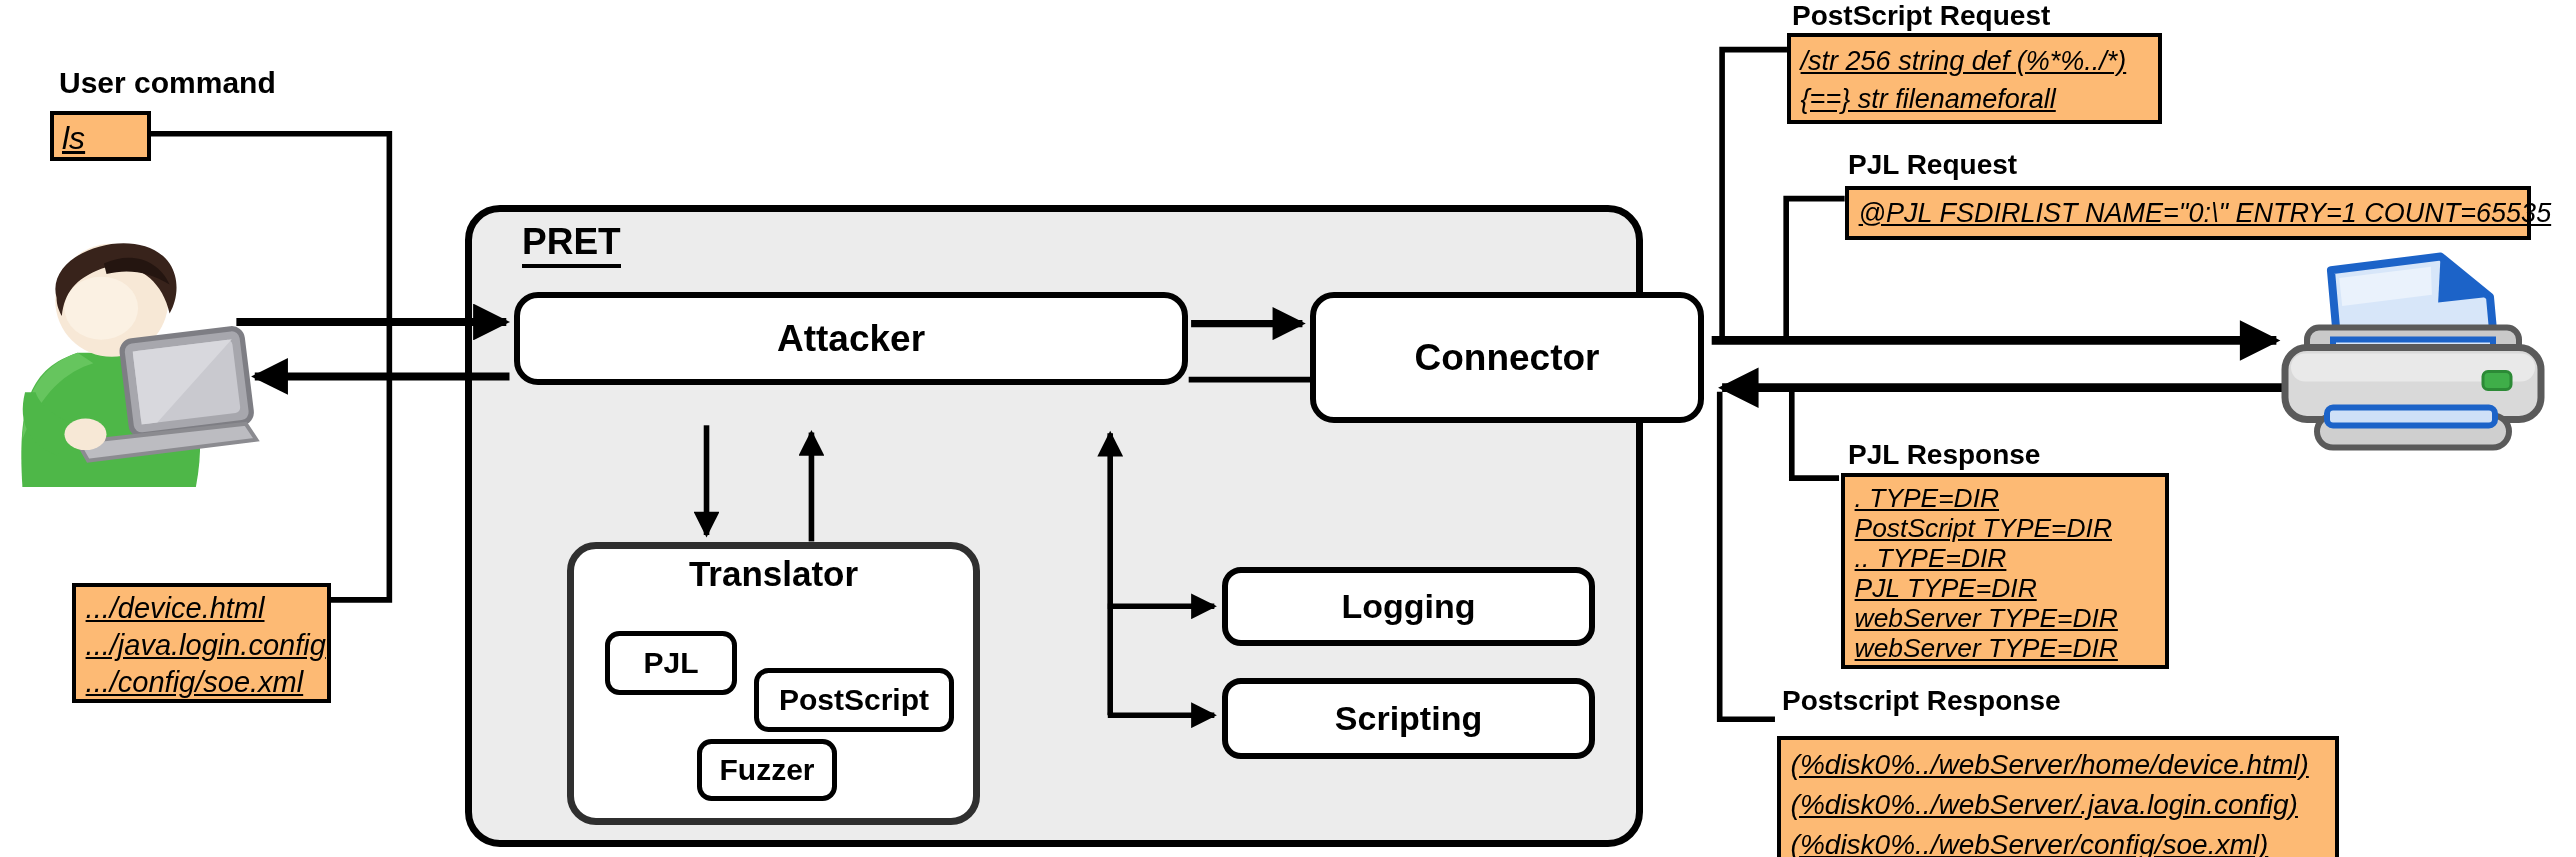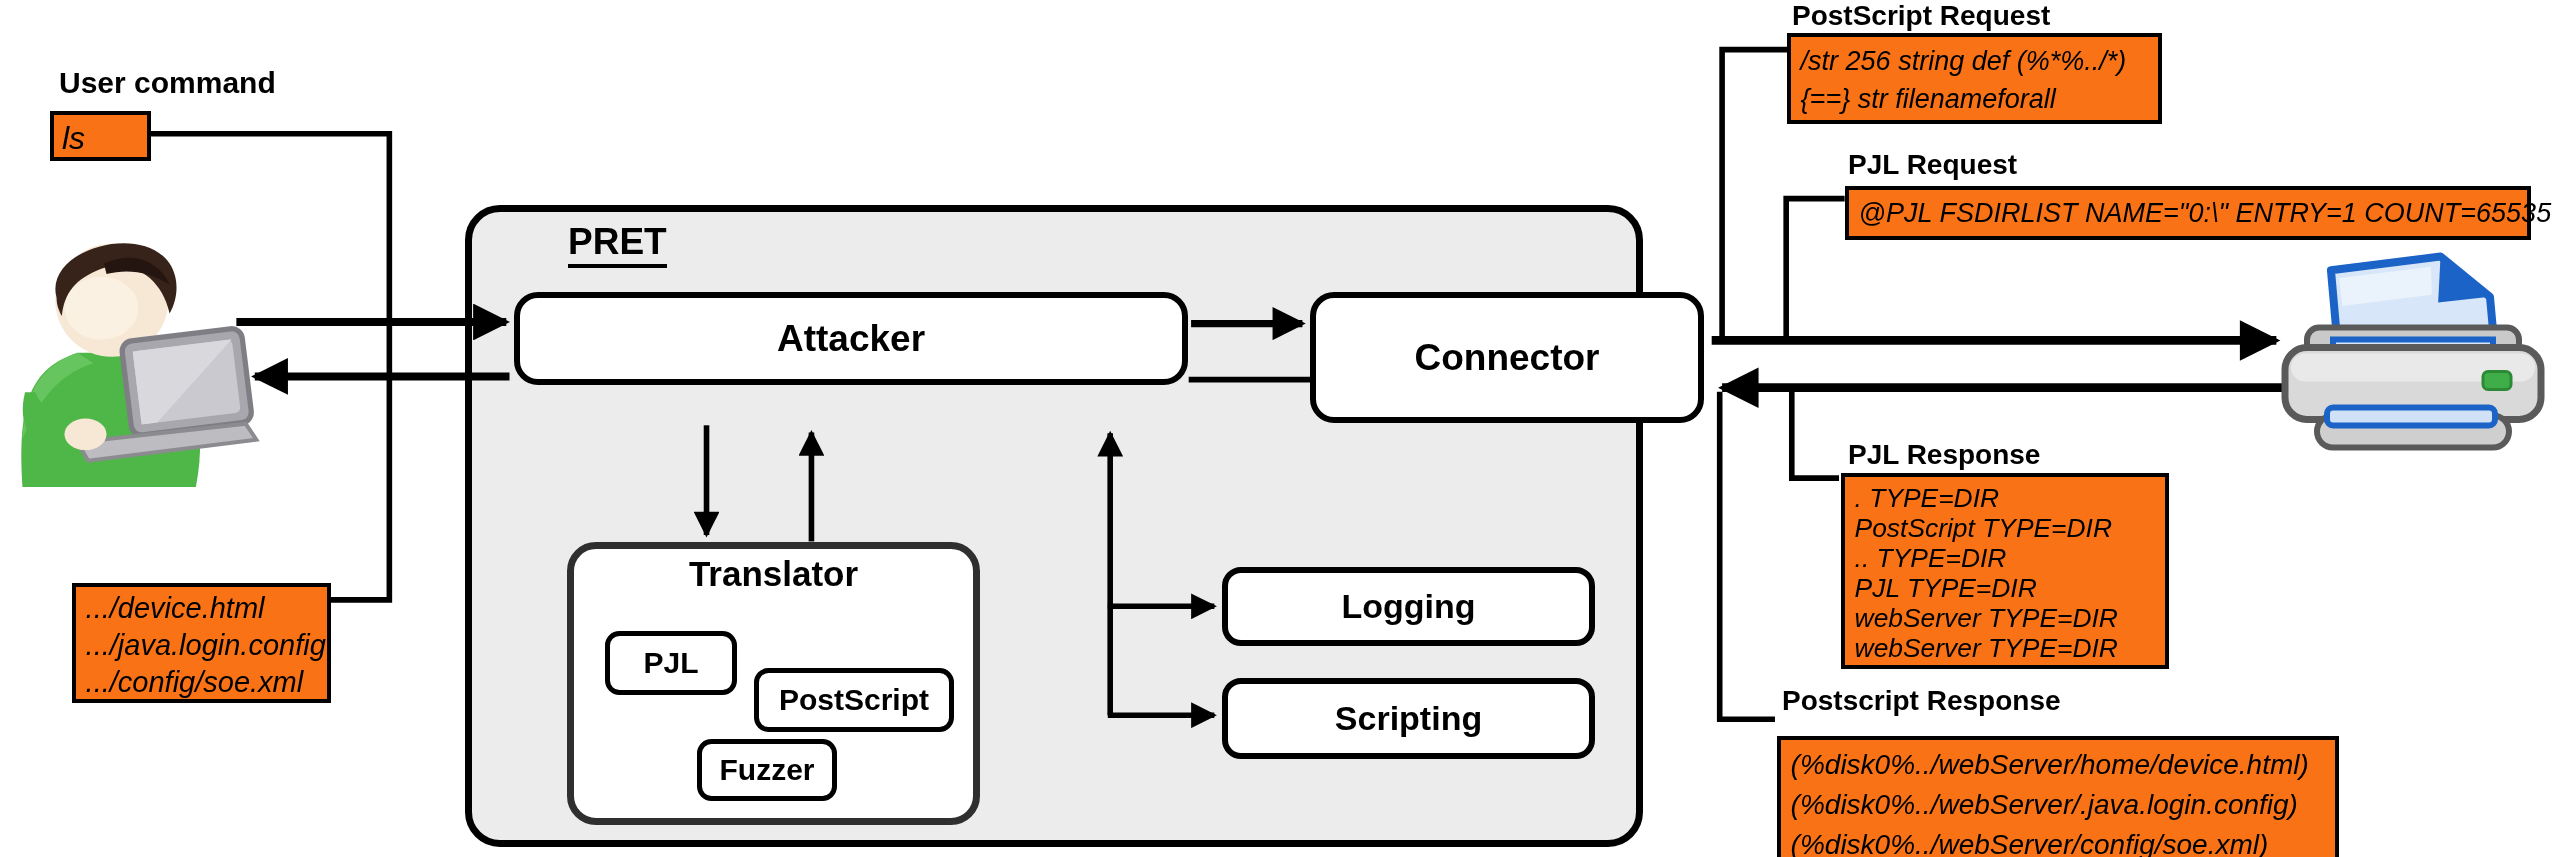--- a/index.html
+++ b/index.html
@@ -2,32 +2,32 @@
 <html style="font-size:13px"><head>
 <meta charset="utf-8">
 <style>
   html,body{margin:0;padding:0;background:#fff;}
   #canvas{position:relative;width:2576px;height:857px;background:#ffffff;overflow:hidden;
           font-family:"Liberation Sans",sans-serif;color:#000;}
   .lbl{position:absolute;font-weight:bold;white-space:nowrap;}
   .node{position:absolute;box-sizing:border-box;background:#fff;border:6.4px solid #000;
         border-radius:24px;display:flex;align-items:center;justify-content:center;
         font-weight:bold;text-align:center;}
-  .codebox{position:absolute;box-sizing:border-box;background:#f97316;border:4.8px solid #000;
-           font-style:italic;line-height:1.35;padding:4.8px 9.6px;white-space:nowrap;}
+  .codebox{position:absolute;box-sizing:border-box;background:#fdba74;border:4.8px solid #000;
+           font-style:italic;line-height:1.35;padding:4.8px 9.6px;white-space:nowrap;text-decoration:underline;}
   .codebox div{white-space:nowrap;}
   svg.layer{position:absolute;left:0;top:0;pointer-events:none;}
 </style>
 </head>
 <body>
 
 <div id="canvas">
 
   <div style="position:absolute;left:465px;top:205px;width:1178px;height:642px;box-sizing:border-box;background:#ececec;border:7.2px solid #000;border-radius:35px;"></div>
-  <div class="lbl" style="left:522px;top:221px;font-size:37px;border-bottom:4px solid #000;padding-bottom:0.8px;margin-left:46px;">PRET</div>
+  <div class="lbl" style="left:522px;top:221px;font-size:37px;border-bottom:4px solid #000;padding-bottom:0.8px;">PRET</div>
 
   <svg class="layer" width="2576" height="857" viewBox="0 0 3216 1070">
     <defs>
       <marker id="ah" viewBox="0 0 10 10" refX="9" refY="5" markerWidth="5" markerHeight="4.6" orient="auto">
         <path d="M0,0 L10,5 L0,10 z" fill="#000"></path>
       </marker>
     </defs>
 
     <path d="M187,167 L486,167 L486,749 L413,749" fill="none" stroke="#000" stroke-width="7"></path>
 

